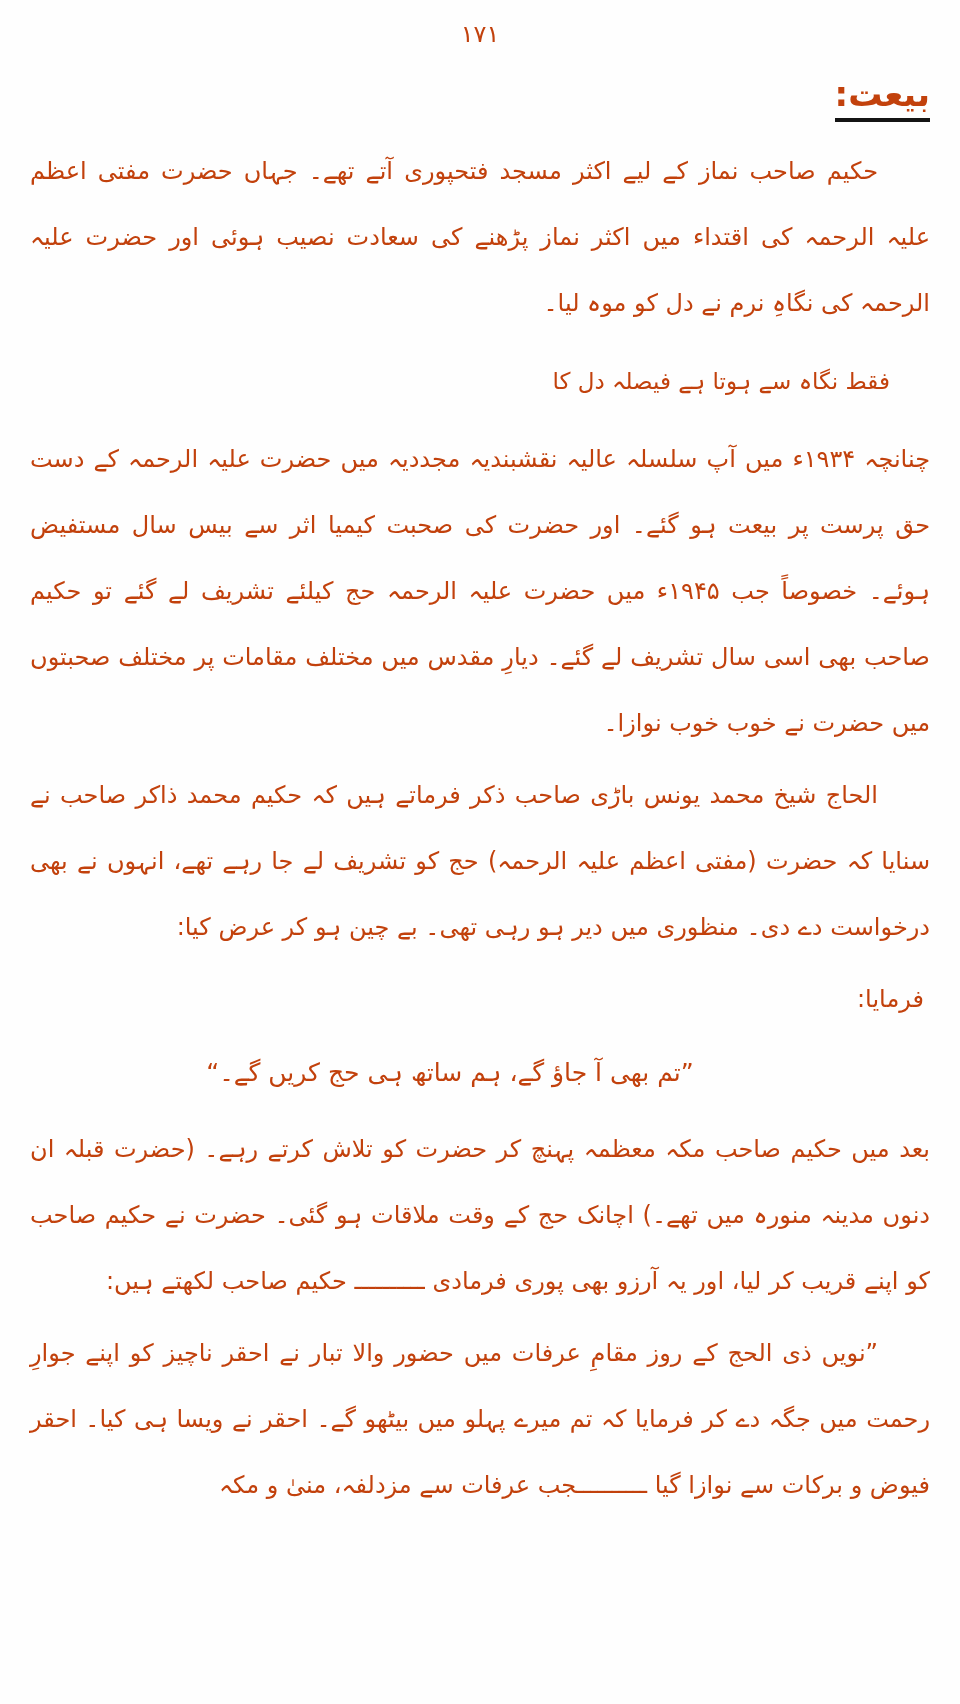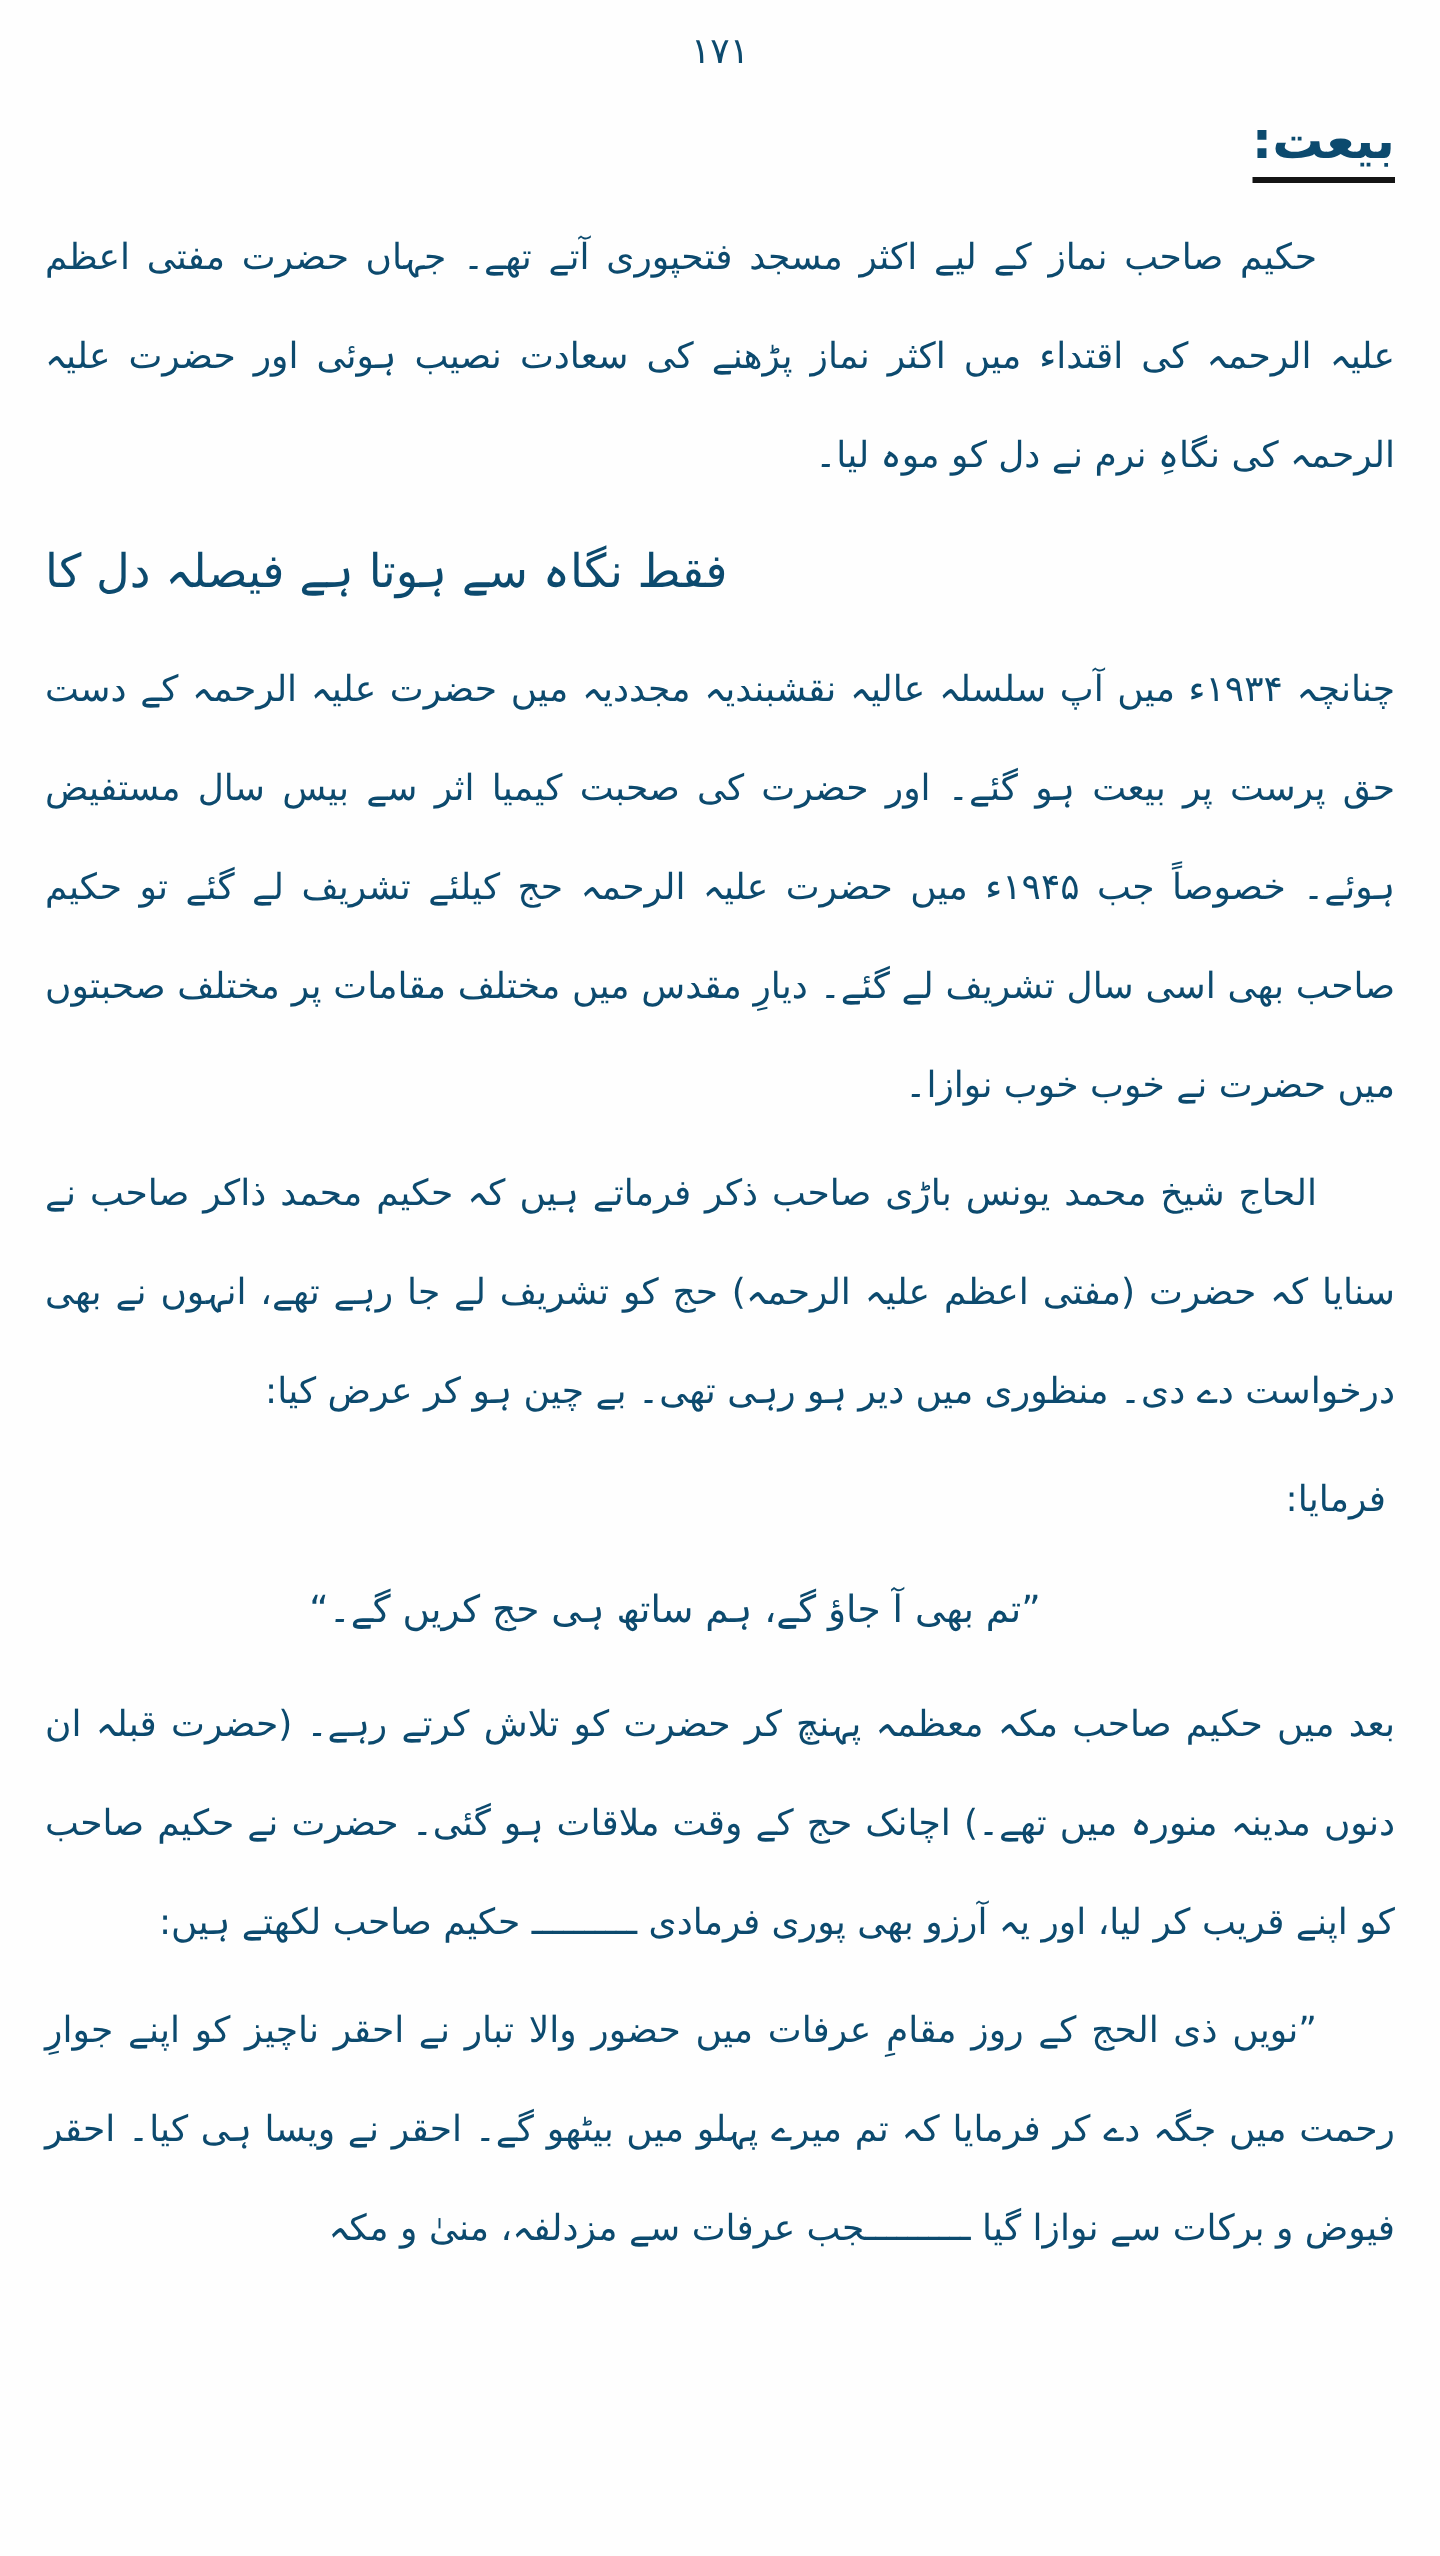--- a/index.html
+++ b/index.html
@@ -6,21 +6,21 @@
     margin: 0;
     padding: 0;
     background: #e8e8e8;
   }
   .page {
     position: relative;
     width: 960px;
     height: 1704px;
     margin: 0 auto;
     background: #fefefe;
-    color: #0c4a6e;
+    color: #c2410c;
     overflow: hidden;
     direction: rtl;
     font-family: "DejaVu Sans", sans-serif;
     box-sizing: border-box;
     padding: 14px 30px 10px 30px;
   }
   .page-number {
     text-align: center;
     font-size: 24px;
     line-height: 40px;
@@ -40,23 +40,23 @@
   }
   .para {
     font-size: 24px;
     line-height: 66px;
     text-align: justify;
     text-align-last: right;
     margin: 0 0 6px 0;
   }
   .para.indent { text-indent: 52px; }
   .verse {
-    font-size: 31px;
+    font-size: 23px;
     line-height: 66px;
-    text-align: left;
+    text-align: right;
     margin: 12px 40px 12px 0;
   }
   .quote-line-1 {
     font-size: 24px;
     line-height: 66px;
     text-align: justify;
     text-align-last: justify;
     text-indent: 55px;
     margin: 4px 0 0 40px;
   }

